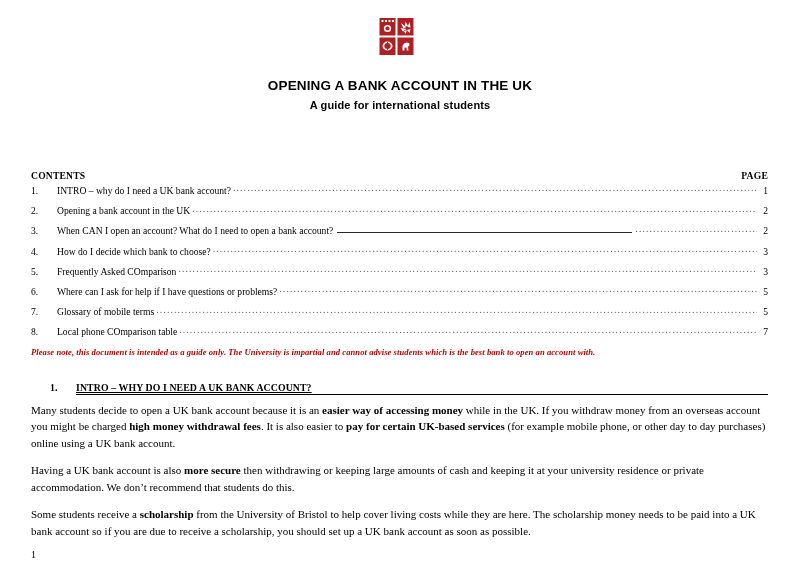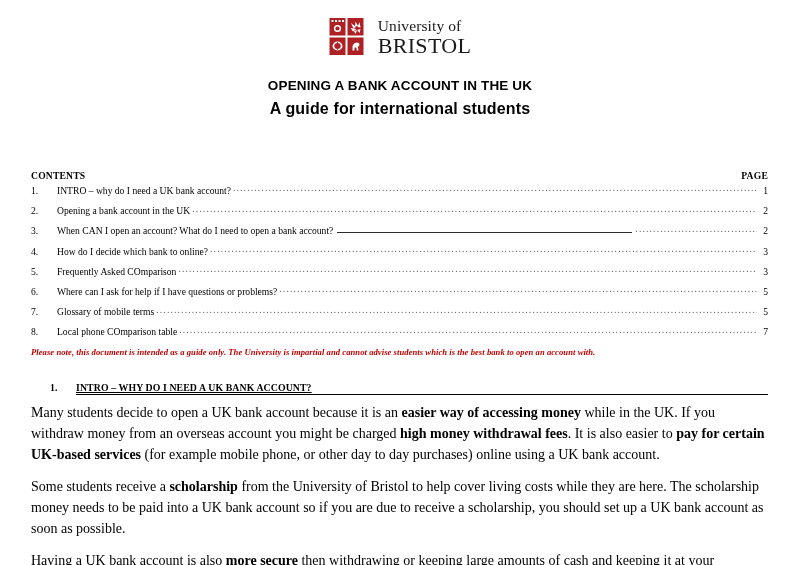--- a/index.html
+++ b/index.html
@@ -58,21 +58,21 @@
   }
 
   .doc-title {
     margin-top: 14px;
     font-size: 13.5px;
     font-weight: bold;
     letter-spacing: 0.15px;
     line-height: 1.55;
   }
   .doc-subtitle {
-    font-size: 16px;
+    font-size: 11px;
     font-weight: bold;
     letter-spacing: 0.15px;
     line-height: 1.55;
   }
 
   
   .content-area {
     position: absolute;
     left: 31px;
     right: 32px;
@@ -172,21 +172,21 @@
     text-decoration: none;
   }
   .section-head .sh-text {
     flex: 1 1 auto;
     border-bottom: 1.1px solid #000;
     padding-bottom: 1px;
     letter-spacing: 0.1px;
   }
   p.body {
     margin: 0 0 11px 0;
-    font-size: 14px;
+    font-size: 11px;
     line-height: 1.5;
     text-align: left;
   }
   p.body b { font-weight: bold; }
 
   .page-number {
     font-size: 10px;
     line-height: 1;
     margin-top: 2px;
   }
@@ -236,24 +236,20 @@
 
           <g fill="#ffffff">
             <path d="M23.5 33.5 L23.5 29 L25 26.5 L27.5 25.5 L30 26 L30.5 28 L29 30 L29.5 33.5 L27.8 33.5 L27.4 30.5 L25.6 30.5 L25.4 33.5 Z"></path>
           </g>
 
           <g fill="#AE2024">
             <path d="M21 2 L25 8 L21.5 9 Z" opacity="0"></path>
           </g>
         </svg>
       </span>
-      <span class="logo-words">
-        <span class="l1">University of</span>
-        <span class="l2">BRISTOL</span>
-      </span>
     </div>
 
     <div class="doc-title">OPENING A BANK ACCOUNT IN THE UK</div>
     <div class="doc-subtitle">A guide for international students</div>
   </div>
 
   <div class="content-area">
 
     <div class="toc-head">
       <span>CONTENTS</span>
@@ -281,21 +277,21 @@
           <span class="toc-num">3.</span>
           <span class="toc-label">When CAN I open an account? What do I need to open a bank account?</span>
           <span class="toc-fill with-rule">
             <span class="solid"></span>
             <span class="dots">............................................................................................................................................................................................................................................................................................................</span>
           </span>
           <span class="toc-page">2</span>
         </li>
         <li class="toc-row">
           <span class="toc-num">4.</span>
-          <span class="toc-label">How do I decide which bank to online?</span>
+          <span class="toc-label">How do I decide which bank to choose?</span>
           <span class="toc-fill">
             <span class="dots">............................................................................................................................................................................................................................................................................................................</span>
           </span>
           <span class="toc-page">3</span>
         </li>
         <li class="toc-row">
           <span class="toc-num">5.</span>
           <span class="toc-label">Frequently Asked COmparison</span>
           <span class="toc-fill">
             <span class="dots">............................................................................................................................................................................................................................................................................................................</span>
@@ -331,20 +327,20 @@
     <div class="note">Please note, this document is intended as a guide only. The University is impartial and cannot advise students which is the best bank to open an account with.</div>
 
     <div class="section">
       <div class="section-head">
         <span class="sh-num">1.</span>
         <span class="sh-text"><u>INTRO – WHY DO I NEED A UK BANK ACCOUNT?</u></span>
       </div>
 
       <p class="body"><span>Many students decide to open a UK bank account because it is an </span><b>easier way of accessing money</b><span> while in the UK. If you withdraw money from an overseas account you might be charged </span><b>high money withdrawal fees</b><span>. It is also easier to </span><b>pay for certain UK-based services</b><span> (for example mobile phone, or other day to day purchases) online using a UK bank account.</span></p>
 
+      <p class="body"><span>Having a UK bank account is also </span><b>more secure</b><span> then withdrawing or keeping large amounts of cash and keeping it at your university residence or private accommodation. We don’t recommend that students do this.</span></p>
+
       <p class="body"><span>Some students receive a </span><b>scholarship</b><span> from the University of Bristol to help cover living costs while they are here. The scholarship money needs to be paid into a UK bank account so if you are due to receive a scholarship, you should set up a UK bank account as soon as possible.</span></p>
-
-      <p class="body"><span>Having a UK bank account is also </span><b>more secure</b><span> then withdrawing or keeping large amounts of cash and keeping it at your university residence or private accommodation. We don’t recommend that students do this.</span></p>
 
       <div class="page-number">1</div>
     </div>
   </div>
 </div>
 
 </body></html>

